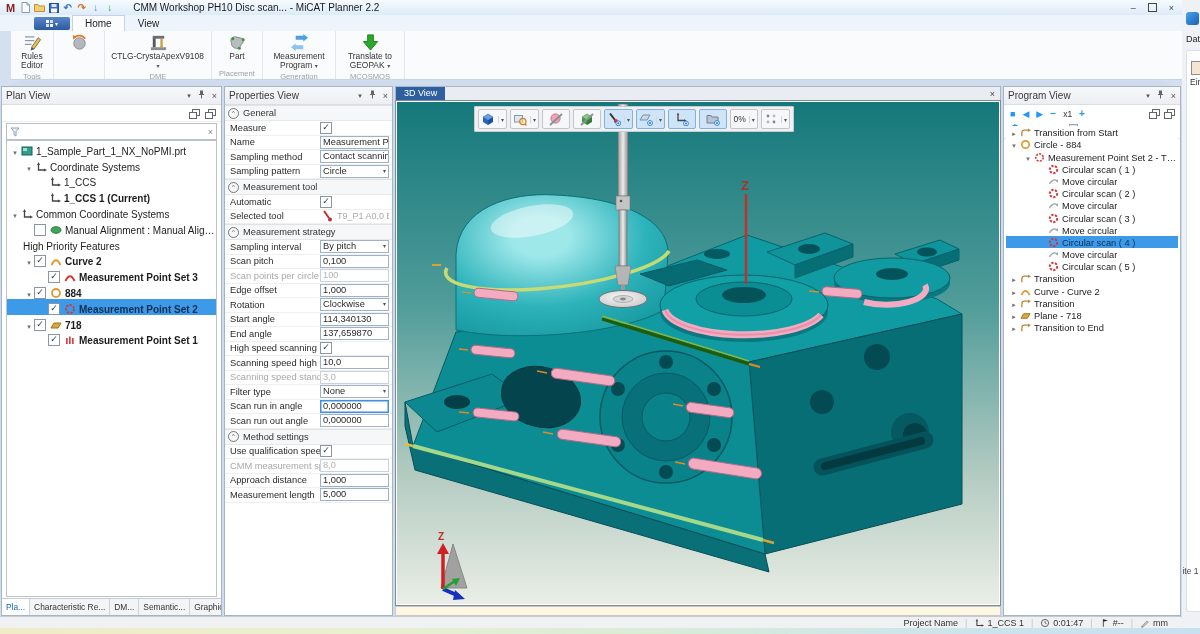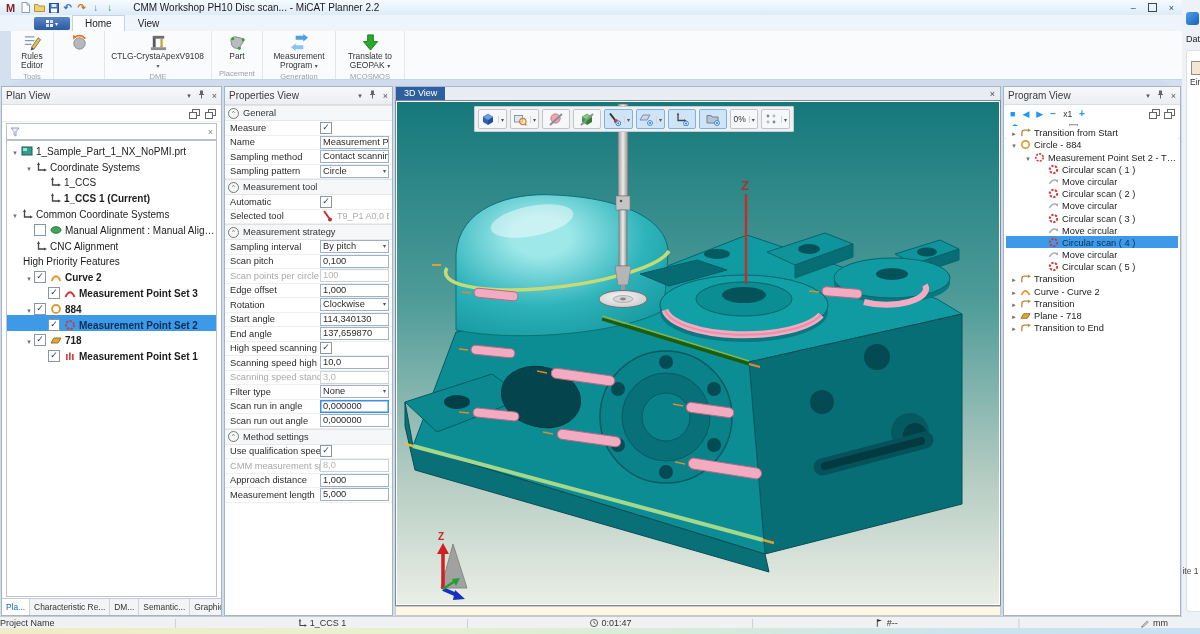--- a/index.html
+++ b/index.html
@@ -110,21 +110,21 @@
   #pg-controls .right{margin-left:auto;display:flex;gap:5px;}
   #pg-progress{height:16px;display:flex;align-items:center;gap:4px;padding:0 6px;border-bottom:1px solid #e4e4e4;font-size:8.5px;color:#333;}
   #pg-track{flex:1;height:2px;background:#c8cdd3;position:relative;}
   #pg-thumb{position:absolute;top:-5px;width:7px;height:12px;background:#dfe5ea;border:1px solid #98a2ac;}
   #pg-tree{position:absolute;left:2px;right:2px;top:39px;bottom:2px;overflow:hidden;background:#fff;}
   #pg-tree .tree-row{height:12.2px;font-size:9.3px;}
   #pg-tree .ticon,#pg-tree .ticon svg{width:11px;height:11px;}
 
   
   #statusbar{position:absolute;left:0;top:616px;width:1182px;height:12px;background:#f0f1f3;border-top:1px solid #c4cad0;
-    display:flex;align-items:center;justify-content:space-between;font-size:9px;color:#333;padding-right:14px;box-sizing:border-box;gap:7px;}
+    display:flex;align-items:center;justify-content:flex-end;font-size:9px;color:#333;padding-right:14px;box-sizing:border-box;gap:7px;}
   #statusbar .sep{color:#c2c6ca;}
   .sbitem{display:flex;align-items:center;gap:3px;white-space:nowrap;}
   .sbitem svg{width:10px;height:10px;}
   #bottom-strip{position:absolute;left:0;top:628px;width:1200px;height:6px;
     background:linear-gradient(90deg,#f0ecc8,#e9f0d0 30%,#d8ecd8 55%,#cce4ec 80%,#c8e0f0);}
 
   
   #right-bg{position:absolute;left:1182px;top:0;width:18px;height:628px;background:#eef1f5;overflow:hidden;}
   #bgw-icon{position:absolute;left:4px;top:12px;width:13px;height:13px;border-radius:3px;
     background:linear-gradient(135deg,#4da3e8,#1a5fb8);}
@@ -365,31 +365,20 @@
             </div>
             <div class="tree-row" style="padding-left: 17px;">
               <span class="exp"></span>
               <span class="cb"></span>
               <span class="ticon ">
                 <svg viewBox="0 0 12 12">
                   <ellipse cx="6" cy="6" rx="5" ry="3.3" fill="#3fa557" stroke="#2a7a3c"></ellipse>
                 </svg>
               </span>
               <span class="lbl">Manual Alignment : Manual Alignment</span>
-            </div>
-            <div class="tree-row" style="padding-left: 17px;">
-              <span class="exp"></span>
-              <span class="ticon ">
-                <svg viewBox="0 0 12 12">
-                  <path d="M3.5 3.5 V9 H10" stroke="#444" stroke-width="1.3" fill="none"></path>
-                  <polygon points="3.5,1 2,4 5,4" fill="#444"></polygon>
-                  <polygon points="12,9 9,7.5 9,10.5" fill="#444"></polygon>
-                </svg>
-              </span>
-              <span class="lbl">CNC Alignment</span>
             </div>
             <div class="tree-row" style="padding-left: 3px;">
               <span class="exp"></span>
               <span class="lbl">High Priority Features</span>
             </div>
             <div class="tree-row" style="padding-left: 17px;">
               <span class="exp">▾</span>
               <span class="cb">✓</span>
               <span class="ticon ">
                 <svg viewBox="0 0 12 12">

